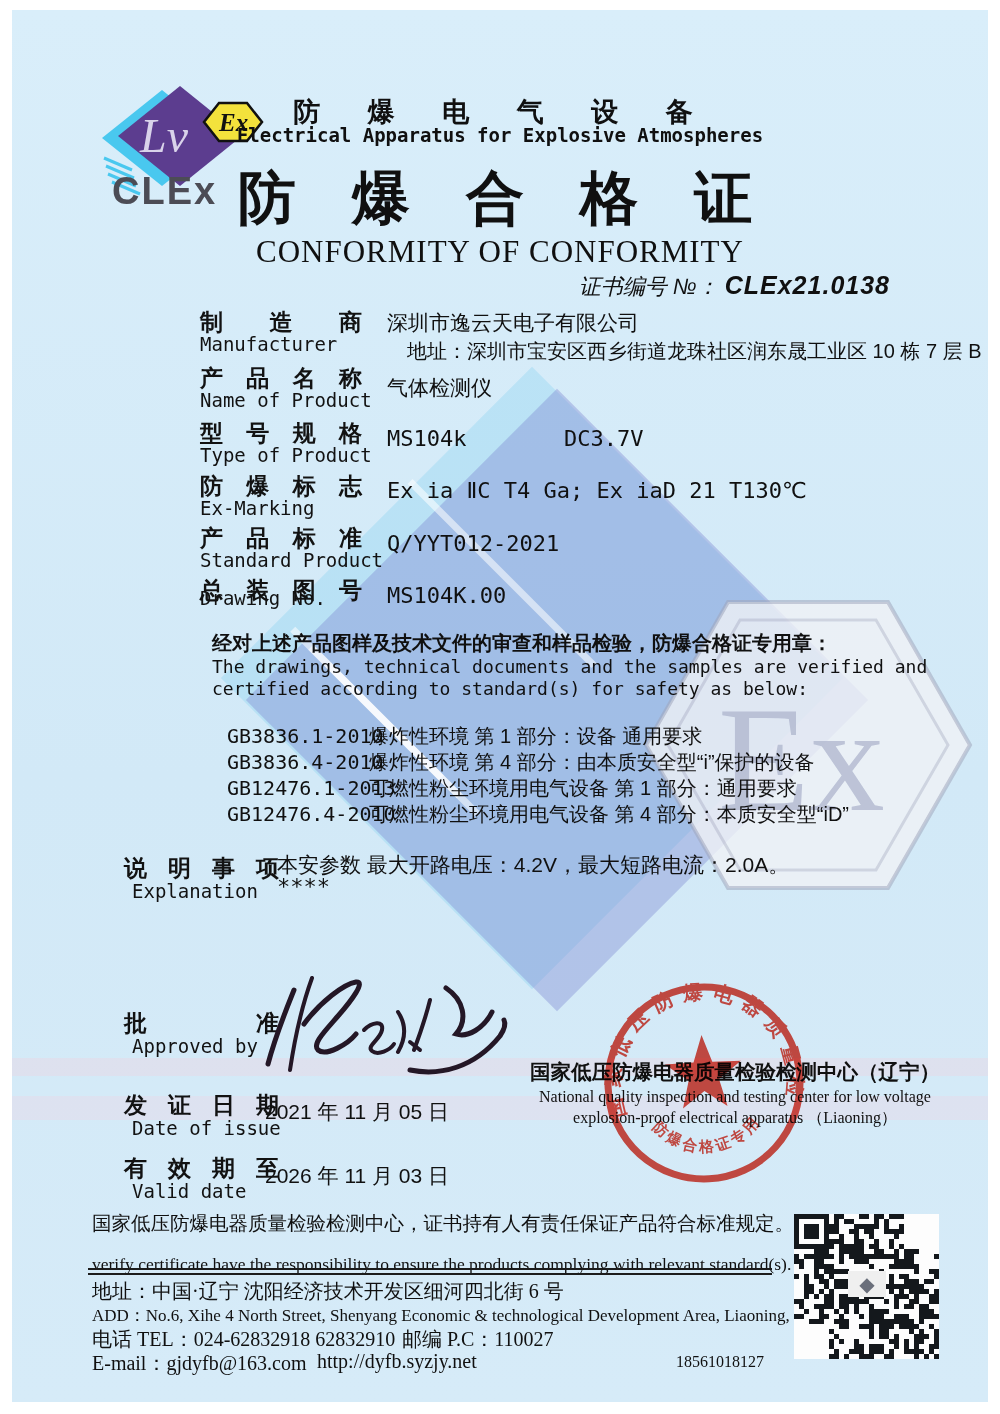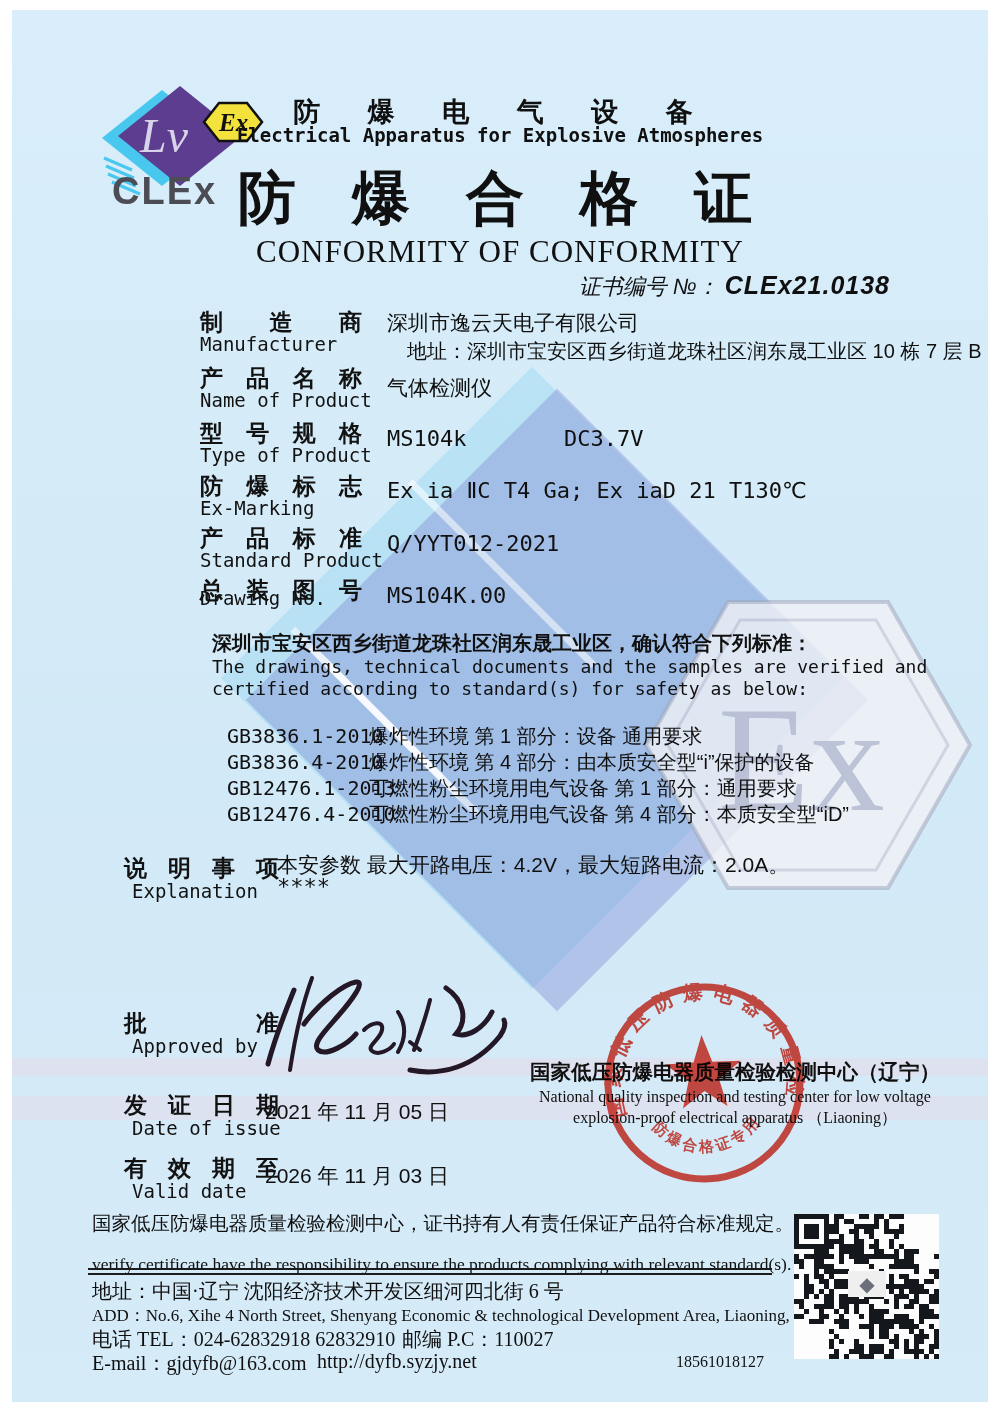--- a/index.html
+++ b/index.html
@@ -125,21 +125,21 @@
   <div class="abs z valmono" style="left:375px;top:468px;">Ex ia ⅡC T4 Ga; Ex iaD 21 T130℃</div>
 
   <div class="abs z cnlabel" style="left:188px;top:513px;">产 品 标 准</div>
   <div class="abs z enlabel" style="left:188px;top:539px;">Standard Product</div>
   <div class="abs z valmono" style="left:375px;top:521px;">Q/YYT012-2021</div>
 
   <div class="abs z cnlabel" style="left:188px;top:565px;">总 装 图 号</div>
   <div class="abs z enlabel" style="left:188px;top:577px;">Drawing No.</div>
   <div class="abs z valmono" style="left:375px;top:573px;">MS104K.00</div>
 
-  <div class="abs z para-cn" style="left:200px;top:620px;">深圳市宝安区西乡街道龙珠社区润东晟工业区，确认符合下列标准：</div>
+  <div class="abs z para-cn" style="left:200px;top:620px;">经对上述产品图样及技术文件的审查和样品检验，防爆合格证专用章：</div>
   <div class="abs z para-en" style="left:200px;top:646px;">The drawings, technical documents and the samples are verified and</div>
   <div class="abs z para-en" style="left:200px;top:668px;">certified according to standard(s) for safety as below:</div>
 
   <div class="abs z std-code" style="left:215px;top:714px;">GB3836.1-2010</div>
   <div class="abs z std-desc" style="left:357px;top:713px;">爆炸性环境 第 1 部分：设备 通用要求</div>
   <div class="abs z std-code" style="left:215px;top:740px;">GB3836.4-2010</div>
   <div class="abs z std-desc" style="left:357px;top:739px;">爆炸性环境 第 4 部分：由本质安全型“i”保护的设备</div>
   <div class="abs z std-code" style="left:215px;top:766px;">GB12476.1-2013</div>
   <div class="abs z std-desc" style="left:357px;top:765px;">可燃性粉尘环境用电气设备 第 1 部分：通用要求</div>
   <div class="abs z std-code" style="left:215px;top:792px;">GB12476.4-2010</div>

